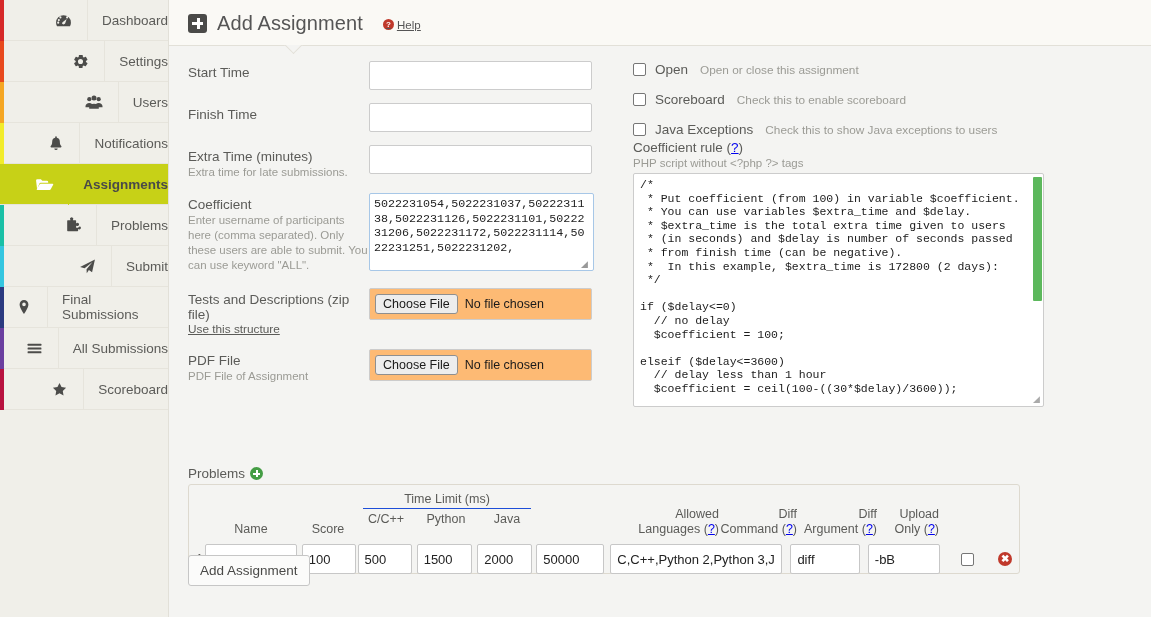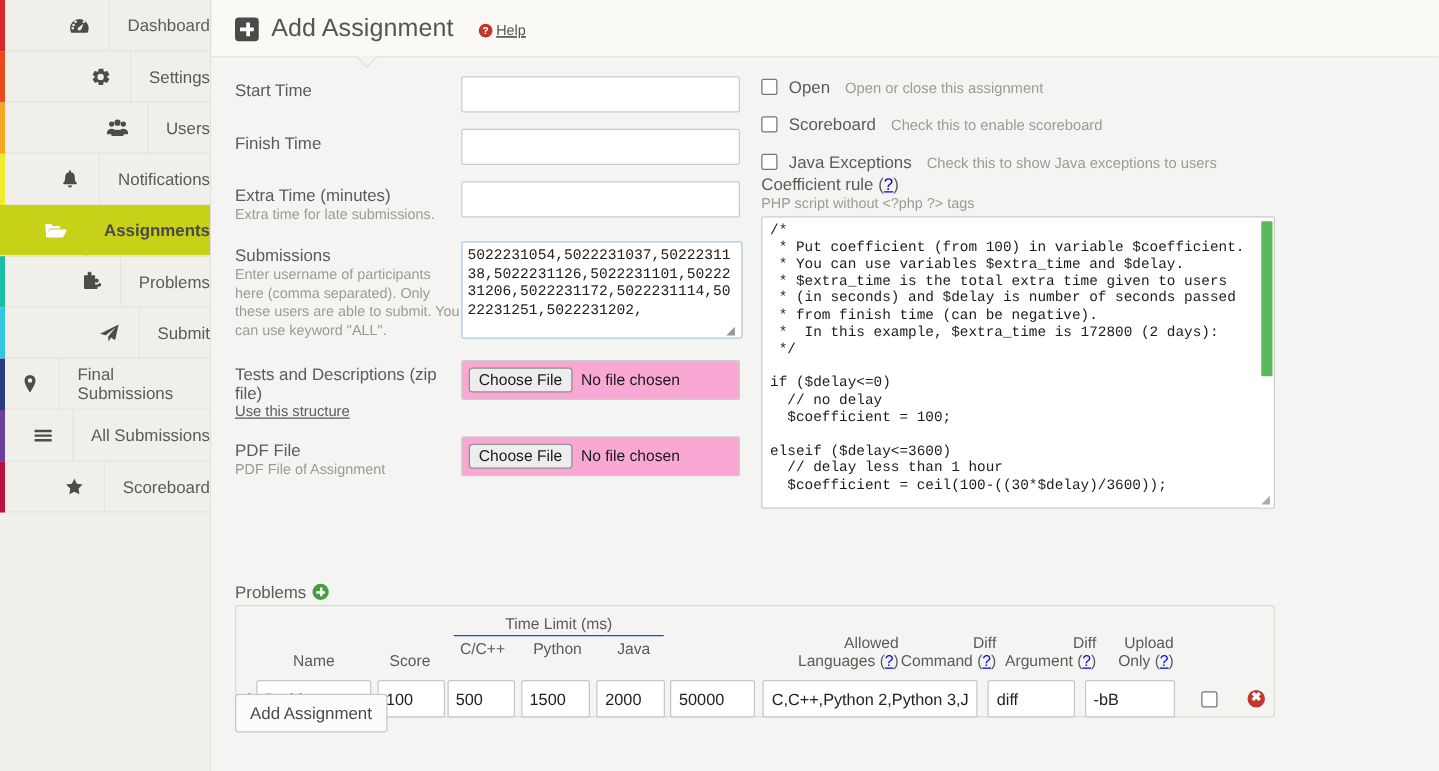--- a/index.html
+++ b/index.html
@@ -101,33 +101,33 @@
     border: 1px solid #ccc; background: #fff; border-radius: 2px;
   }
   .farea {
     width: 225px; height: 78px; border: 1px solid #a7c7e7;
     background: #fff; border-radius: 2px; resize: none;
     font-family: "Liberation Mono", monospace; font-size: 11.7px;
     color: #222; padding: 3px 4px; line-height: 14.5px;
     overflow: hidden; display: block;
   }
   .ffile {
-    width: 223px; height: 32px; border: 1px solid #ccc; background: #f9a8d4;
+    width: 223px; height: 32px; border: 1px solid #ccc; background: #fdba74;
     border-radius: 2px; display: flex; align-items: center; padding: 0 5px;
   }
   .fbtn {
     border: 1px solid #8f8f8f; background: #ededed; border-radius: 3px;
     font-size: 12.5px; color: #1a1a1a; padding: 2px 7px;
     font-family: "Liberation Sans", sans-serif;
   }
   .fname { font-size: 12.5px; color: #1a1a1a; margin-left: 7px; }
   .ulink { text-decoration: underline; color: #5b5b58; font-size: 11.8px; display: block; }
 
   
-  .rightcol { position: absolute; left: 440px; top: 16px; width: 420px; }
+  .rightcol { position: absolute; left: 464px; top: 16px; width: 420px; }
   .cbrow { display: flex; align-items: center; margin-bottom: 15px; }
   .cbox {
     width: 13px; height: 13px; border: 1px solid #767676;
     background: #fff; border-radius: 2px; flex: none;
   }
   .cblabel { font-size: 13.5px; color: #5b5b58; margin-left: 9px; }
   .cbhint { font-size: 11.8px; color: #9b9b95; margin-left: 12px; }
   .coef-title { font-size: 13.5px; color: #5b5b58; margin-top: 3px; }
   .coef-sub { font-size: 11.5px; color: #9b9b95; margin-top: 2px; }
   .codebox {
@@ -367,21 +367,21 @@
       <div class="frow">
         <div class="flabel">
           <span class="lab">Extra Time (minutes)</span>
           <span class="hint">Extra time for late submissions.</span>
         </div>
         <input class="ftext" type="text" value="" style="">
       </div>
 
       <div class="frow" style="margin-bottom:15px">
         <div class="flabel">
-          <span class="lab">Submissions</span>
+          <span class="lab">Coefficient</span>
           <span class="hint">Enter username of participants here (comma separated). Only these users are able to submit. You can use keyword "ALL".</span>
         </div>
         <div style="position:relative">
           <textarea class="farea" style="">5022231054,5022231037,5022231138,5022231126,5022231101,5022231206,5022231172,5022231114,5022231251,5022231202,</textarea>
           <div class="ta-grip">◢</div>
         </div>
       </div>
 
       <div class="frow">
         <div class="flabel">

